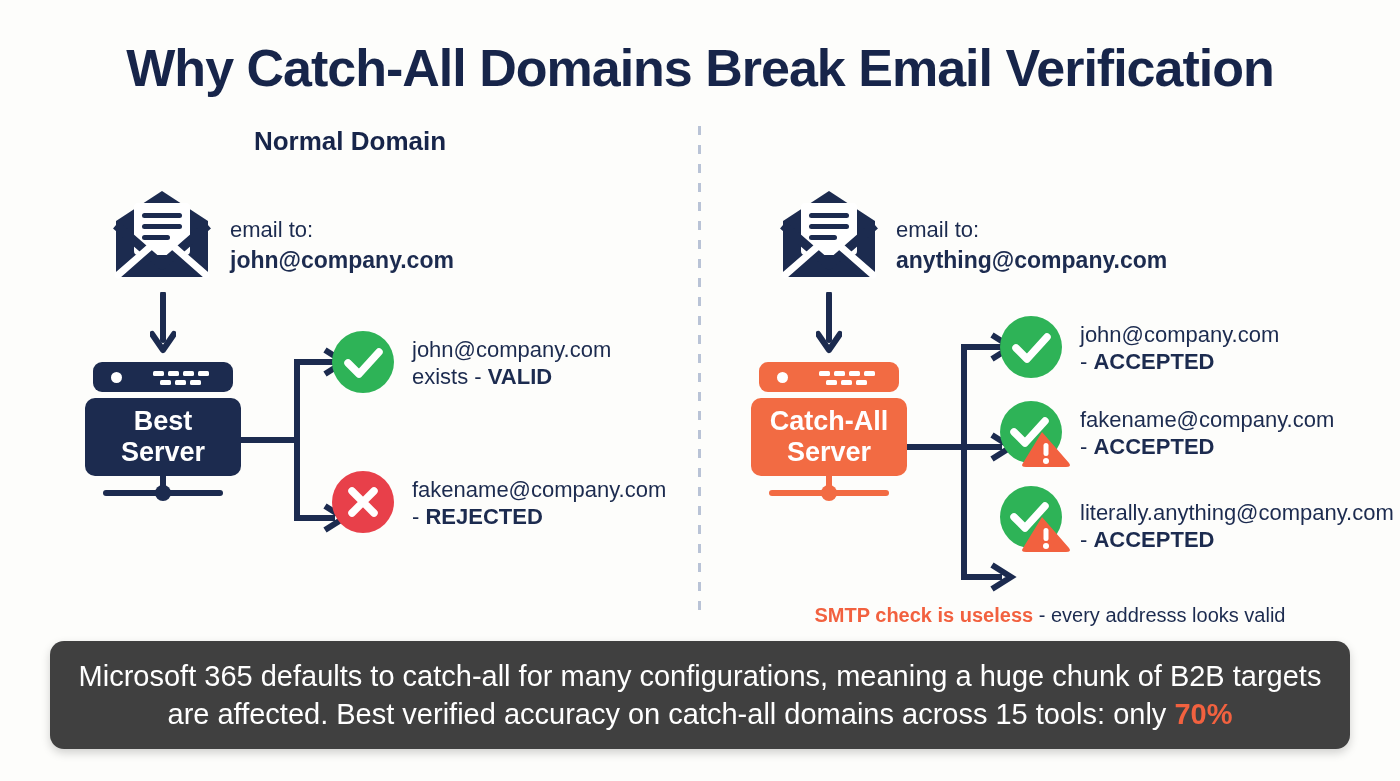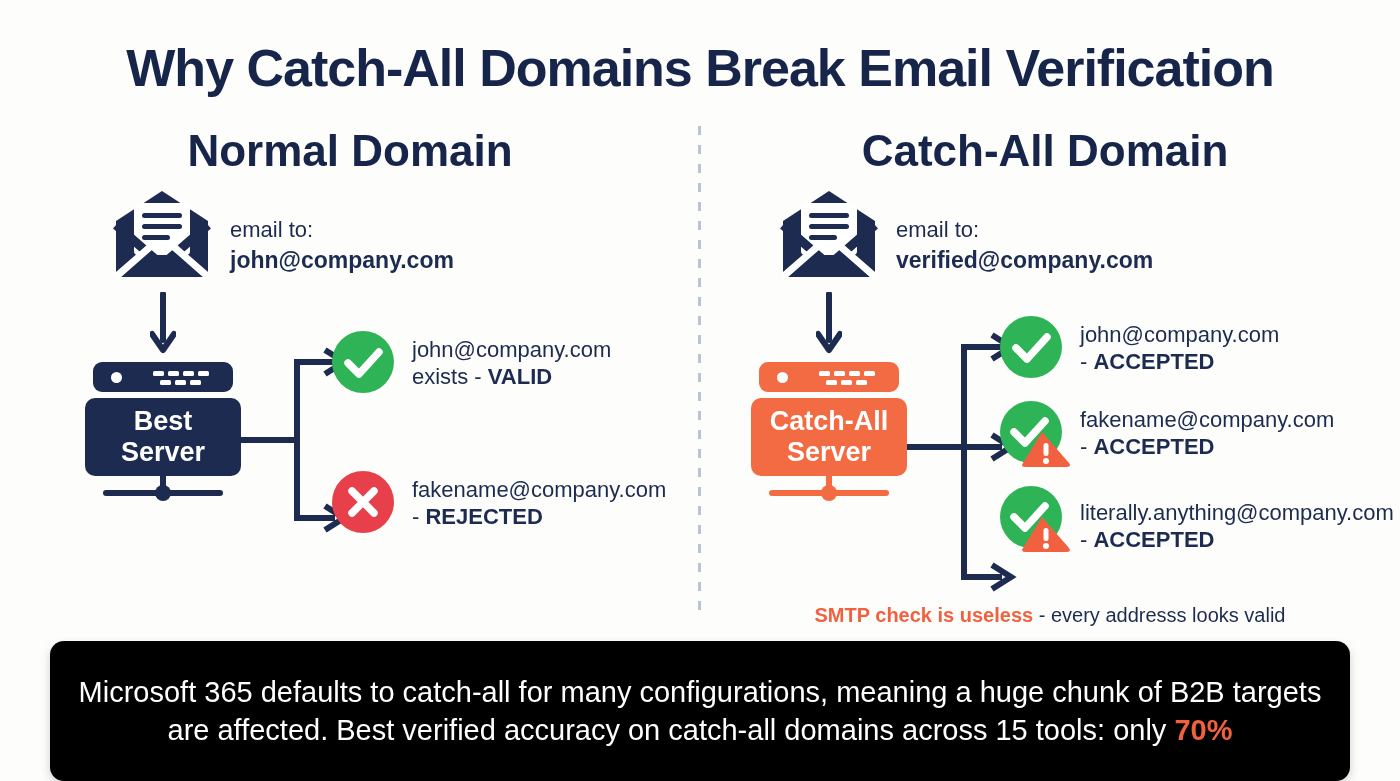--- a/index.html
+++ b/index.html
@@ -17,21 +17,21 @@
   .title{
     position:absolute;left:0;top:38px;width:1400px;
     text-align:center;
     font-size:52px;font-weight:bold;letter-spacing:-1px;
     color:#17254a;
   }
 
   
   .col-head{
     position:absolute;top:126px;
-    font-size:44px;font-weight:bold;color:#17254a;
+    font-size:26px;font-weight:bold;color:#17254a;
     text-align:center;
   }
   #head-left{left:60px;width:580px;}
   #head-right{left:760px;width:570px;}
 
   
   .divider{
     position:absolute;left:698px;top:126px;
     width:3px;height:485px;
     background-image:linear-gradient(to bottom,#b9c3d6 0 9px, rgba(0,0,0,0) 9px 19px);
@@ -84,22 +84,22 @@
   .res-wrap{white-space:normal;width:285px;margin-top:8px;}
 
   
   .caption{position:absolute;font-size:20px;}
   #cap-left{left:0px;top:580px;width:700px;text-align:center;color:#7f8ca5;}
   #cap-right{left:700px;top:580px;width:700px;text-align:center;color:#1c2b4f;margin-top:24px;}
   #cap-right .hl{color:#f2613f;font-weight:bold;}
 
   
   .banner{
-    position:absolute;left:50px;top:641px;width:1300px;height:140px;
-    background:#000000;border-radius:14px;
+    position:absolute;left:50px;top:641px;width:1300px;height:108px;
+    background:#404040;border-radius:14px;
     display:flex;align-items:center;justify-content:center;
     box-shadow:0 4px 10px rgba(0,0,0,.18);
   }
   .banner-text{
     color:#ffffff;font-size:29px;line-height:38px;text-align:center;
     padding:0 26px;
   }
   .banner-text .pct{color:#f2613f;font-weight:bold;}
 </style>
 </head>
@@ -193,38 +193,37 @@
         <path d="M20 20 L42 42 M42 20 L20 42" fill="none" stroke="#ffffff" stroke-width="7.5" stroke-linecap="round"></path>
       </svg>
     </div>
     <div class="res-text">
       <span>fakename@company.com</span><br>
       <span>- </span><span class="strong">REJECTED</span>
     </div>
   </div>
 
 
-  <div class="col-head" id="head-right">Catch-All Domain</div>
 
   <div class="envelope" style="left:777px;top:185px;">
     <svg viewBox="0 0 104 96">
       <path d="M6 36 L52 6 L98 36 L98 86 Q98 92 92 92 L12 92 Q6 92 6 86 Z" fill="#1c2b4f"></path>
       <rect x="24" y="18" width="56" height="52" rx="4" fill="#ffffff"></rect>
       <rect x="32" y="28" width="40" height="5" rx="2.5" fill="#1c2b4f"></rect>
       <rect x="32" y="39" width="40" height="5" rx="2.5" fill="#1c2b4f"></rect>
       <rect x="32" y="50" width="28" height="5" rx="2.5" fill="#1c2b4f"></rect>
       <path d="M6 36 L52 76 L98 36 L98 44 L52 84 L6 44 Z" fill="#1c2b4f"></path>
       <path d="M6 40 L52 80 L98 40" fill="none" stroke="#1c2b4f" stroke-width="9" stroke-linejoin="round"></path>
       <path d="M8 90 L40 62 M96 90 L64 62" stroke="#ffffff" stroke-width="7" stroke-linecap="round"></path>
     </svg>
   </div>
 
   <div class="mailto" style="left:896px;top:216px;">
     <span class="lbl">email to:</span>
-    <span class="addr">verified@company.com</span>
+    <span class="addr">anything@company.com</span>
   </div>
 
   <div class="downarrow" style="left:816px;top:292px;">
     <svg width="26" height="62" viewBox="0 0 26 62">
       <path d="M13 2 L13 48" stroke="#1c2b4f" stroke-width="6" stroke-linecap="round"></path>
       <path d="M2 42 L13 58 L24 42" fill="none" stroke="#1c2b4f" stroke-width="6" stroke-linecap="round" stroke-linejoin="round"></path>
     </svg>
   </div>
 
   <div class="server" style="left:751px;top:362px;padding-left:39px;">

